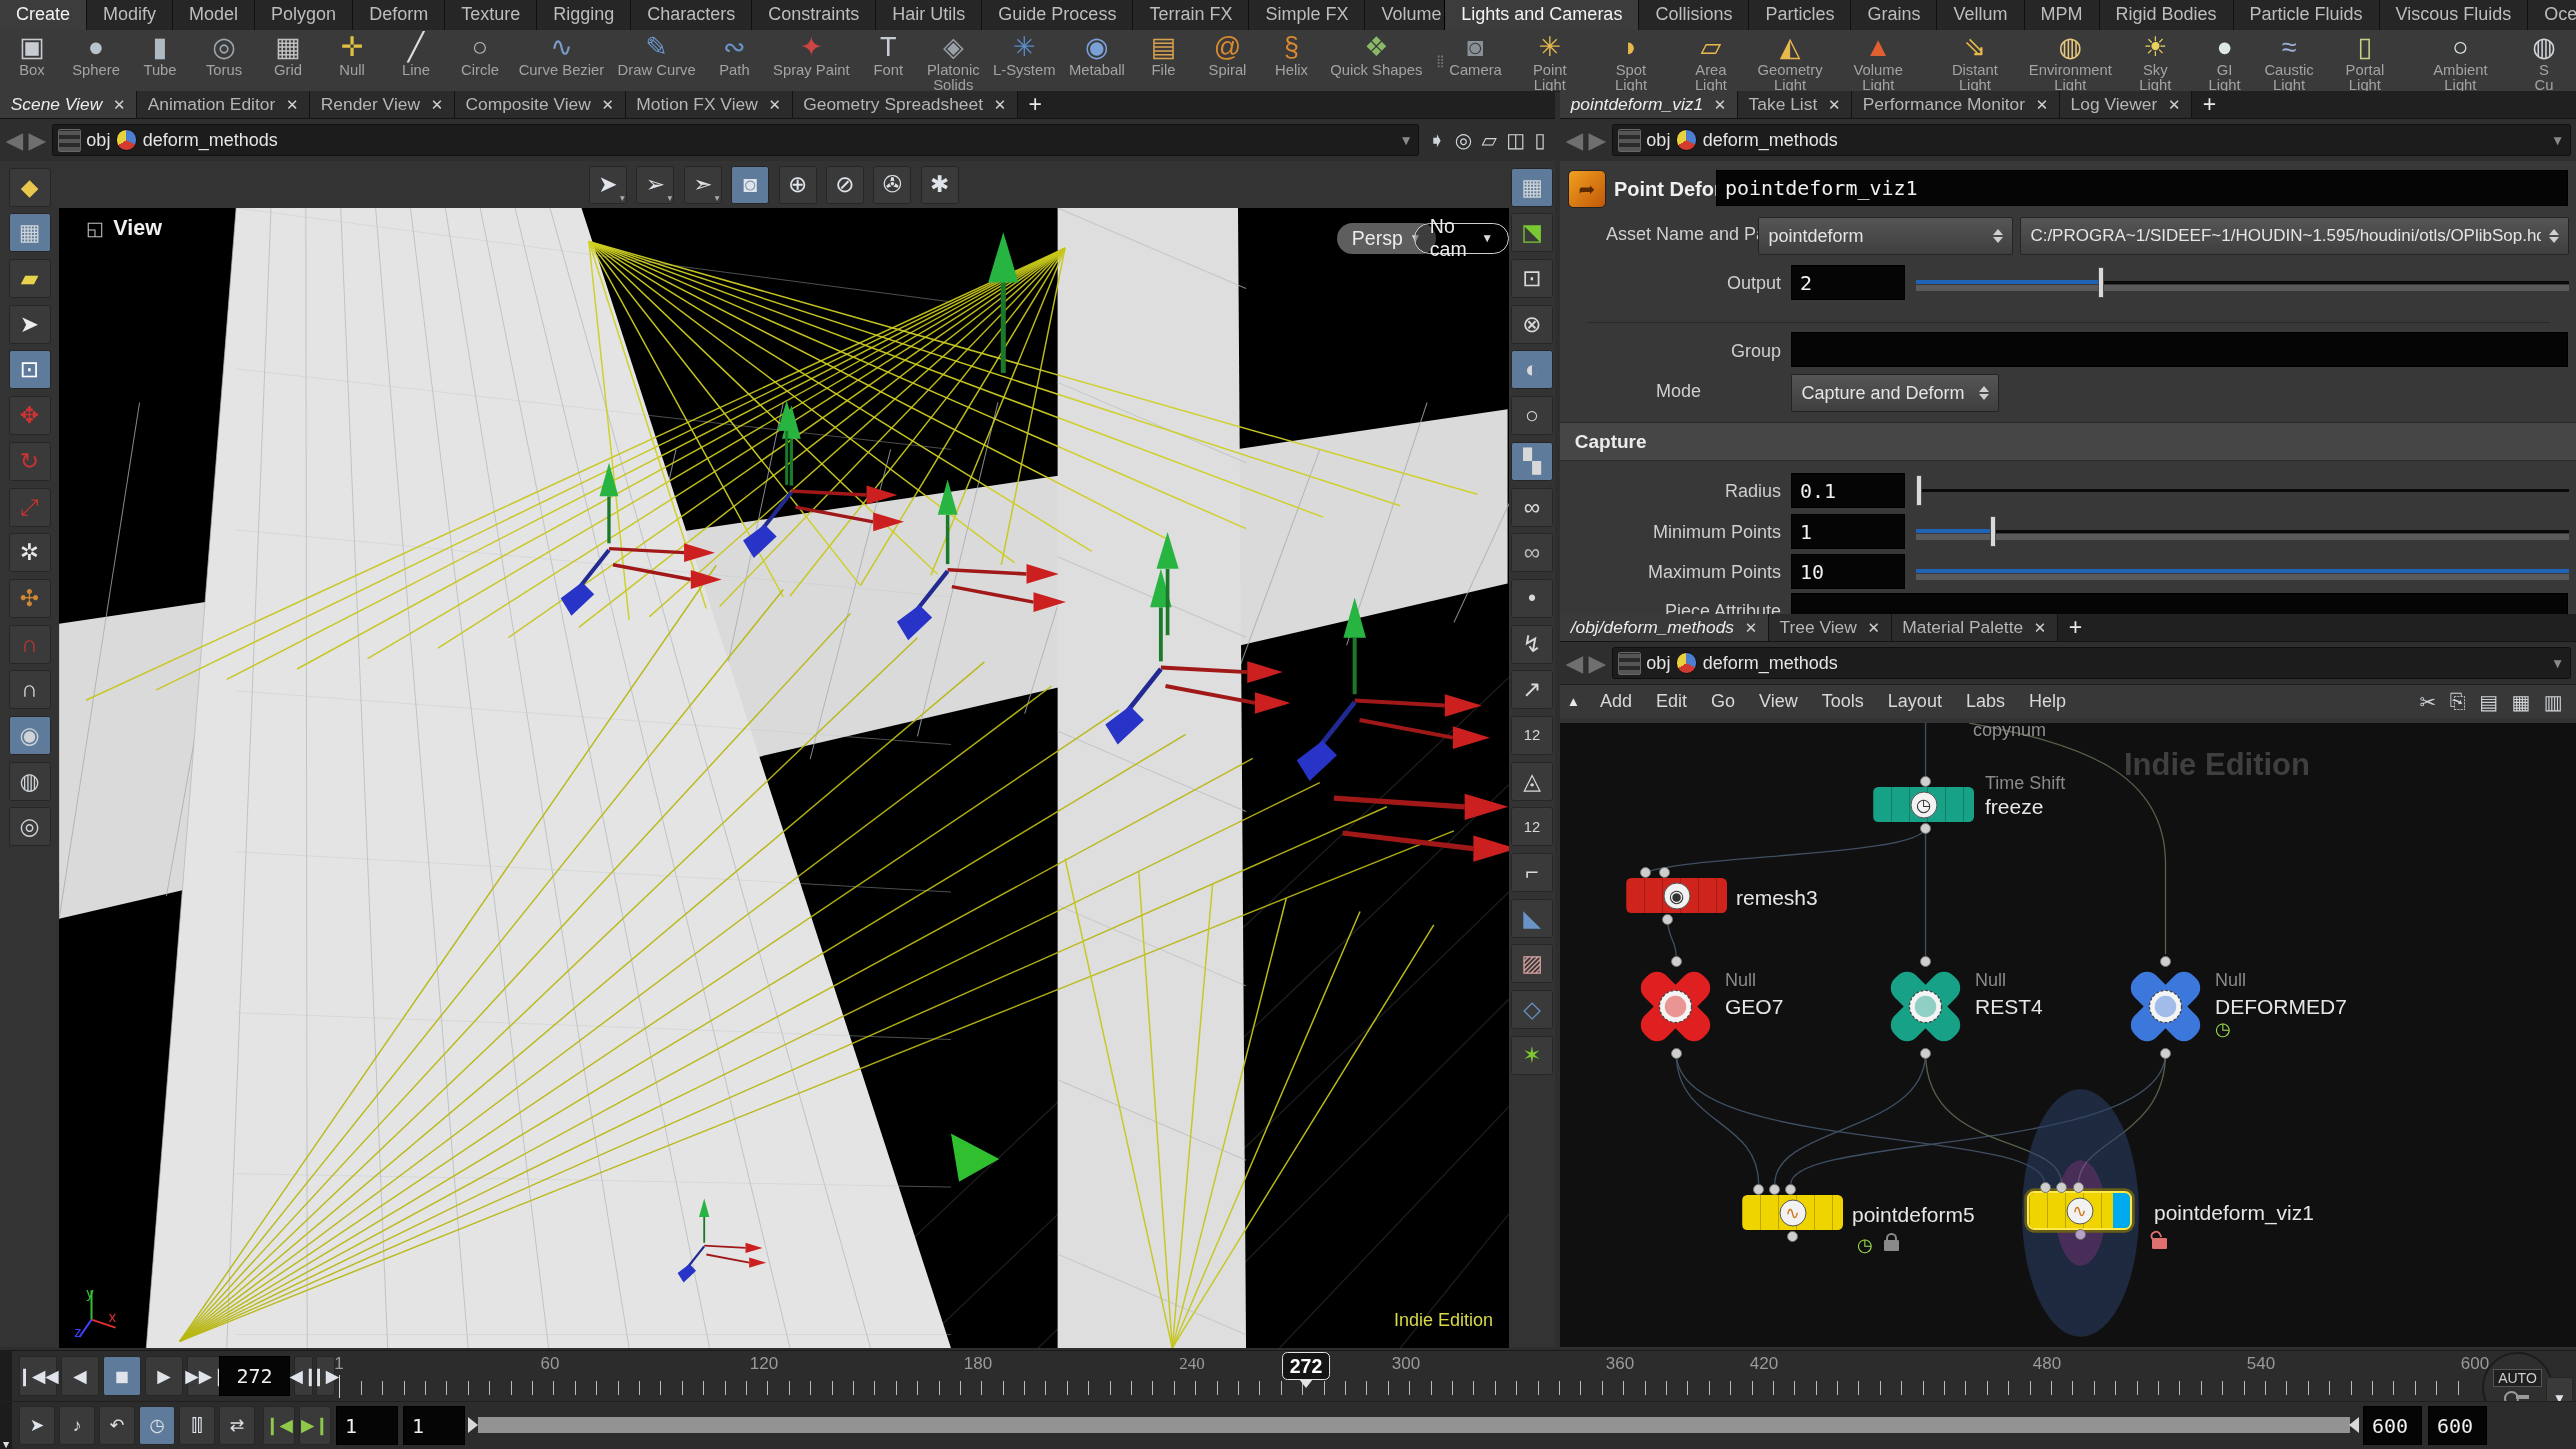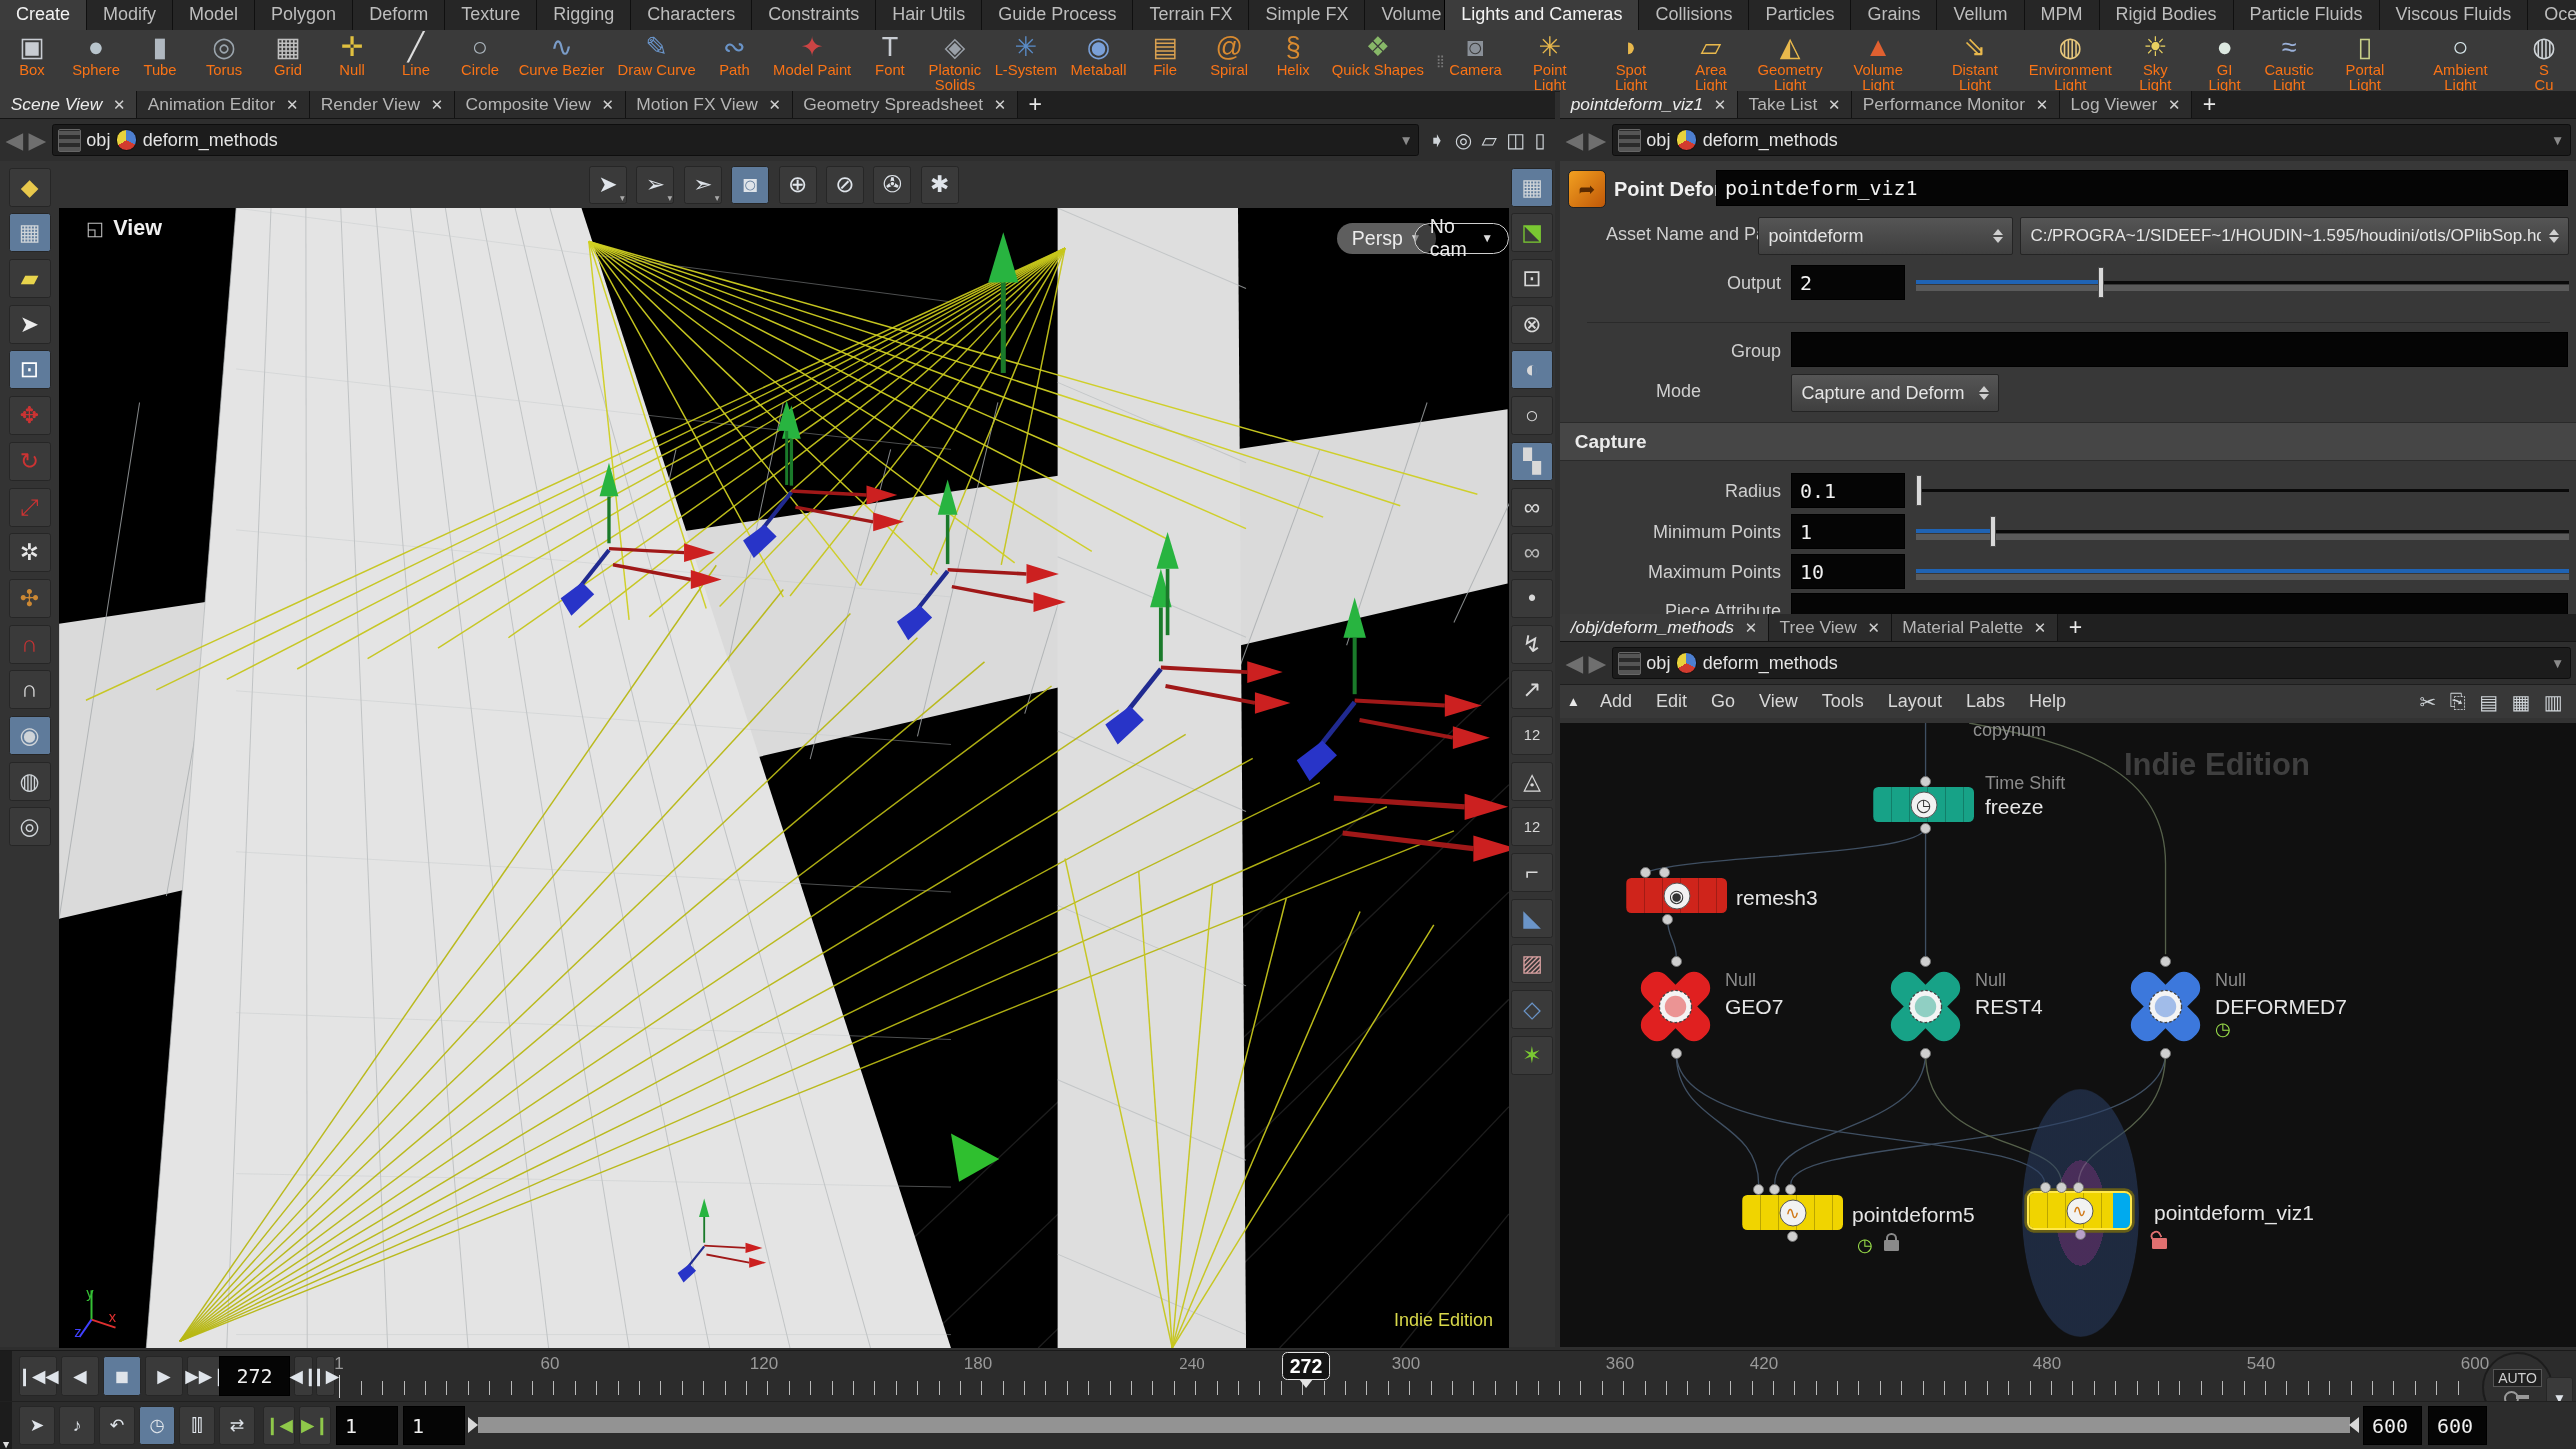--- a/index.html
+++ b/index.html
@@ -11,21 +11,21 @@
   }
   .abs { position:absolute; }
   
   #shelf-tabs { left:0; top:0; width:2576px; height:29.5px; background:#191919; display:flex; }
   .shelf-tab { padding:0 16px; height:29.5px; line-height:29.5px; font-size:18px; color:#bdbdbd;
     background:#262626; border-right:0.7px solid #101010; white-space:nowrap; }
   .shelf-tab.active { background:#3c3c3c; color:#f2f2f2; }
   #shelf-tools { left:0; top:29.5px; width:2576px; height:62px; background:#3a3a3a; display:flex; align-items:flex-start; border-bottom:0.7px solid #1c1c1c;}
   .tool { min-width:64px; padding:2.7px 6.7px 0 6.7px; text-align:center; display:flex; flex-direction:column; align-items:center; }
   .tool .glyph { font-size:27px; line-height:31px; height:31px; }
-  .tool .tlabel { font-size:14.8px; line-height:14.8px; color:#f97316; white-space:pre-line; }
+  .tool .tlabel { font-size:14.8px; line-height:14.8px; color:#a3a3a3; white-space:pre-line; }
   .shelf-divider { width:6.7px; height:62px; display:flex; align-items:center; justify-content:center; color:#777; font-size:12px; letter-spacing:-2px;}
   
   .tabbar { height:28px; background:#202020; display:flex; border-bottom:0.7px solid #141414; }
   .ptab { display:flex; align-items:center; gap:10.7px; padding:0 10.7px; background:#2b2b2b;
     border-right:0.7px solid #121212; color:#b5b5b5; font-size:17.4px; white-space:nowrap; }
   .ptab.active { background:#3a3a3a; color:#ececec; font-style:italic; }
   .ptab .x { color:#cfcfcf; font-size:14.8px; font-style:normal; }
   .ptab.plus { background:transparent; color:#e8e8e8; font-size:23px; border-right:none; }
   
   .pathbar { background:#2e2e2e; display:flex; align-items:center; gap:5.4px; padding:0 5.4px; }
@@ -194,21 +194,21 @@
         <div class="tool">
           <span class="glyph" style="color: rgb(106, 148, 200);">✎</span>
           <span class="tlabel">Draw Curve</span>
         </div>
         <div class="tool">
           <span class="glyph" style="color: rgb(106, 148, 200);">∾</span>
           <span class="tlabel">Path</span>
         </div>
         <div class="tool">
           <span class="glyph" style="color: rgb(204, 68, 68);">✦</span>
-          <span class="tlabel">Model Paint</span>
+          <span class="tlabel">Spray Paint</span>
         </div>
         <div class="tool">
           <span class="glyph" style="color: rgb(200, 204, 210);">T</span>
           <span class="tlabel">Font</span>
         </div>
         <div class="tool">
           <span class="glyph" style="color: rgb(154, 160, 168);">◈</span>
           <span class="tlabel">Platonic
 Solids</span>
         </div>

